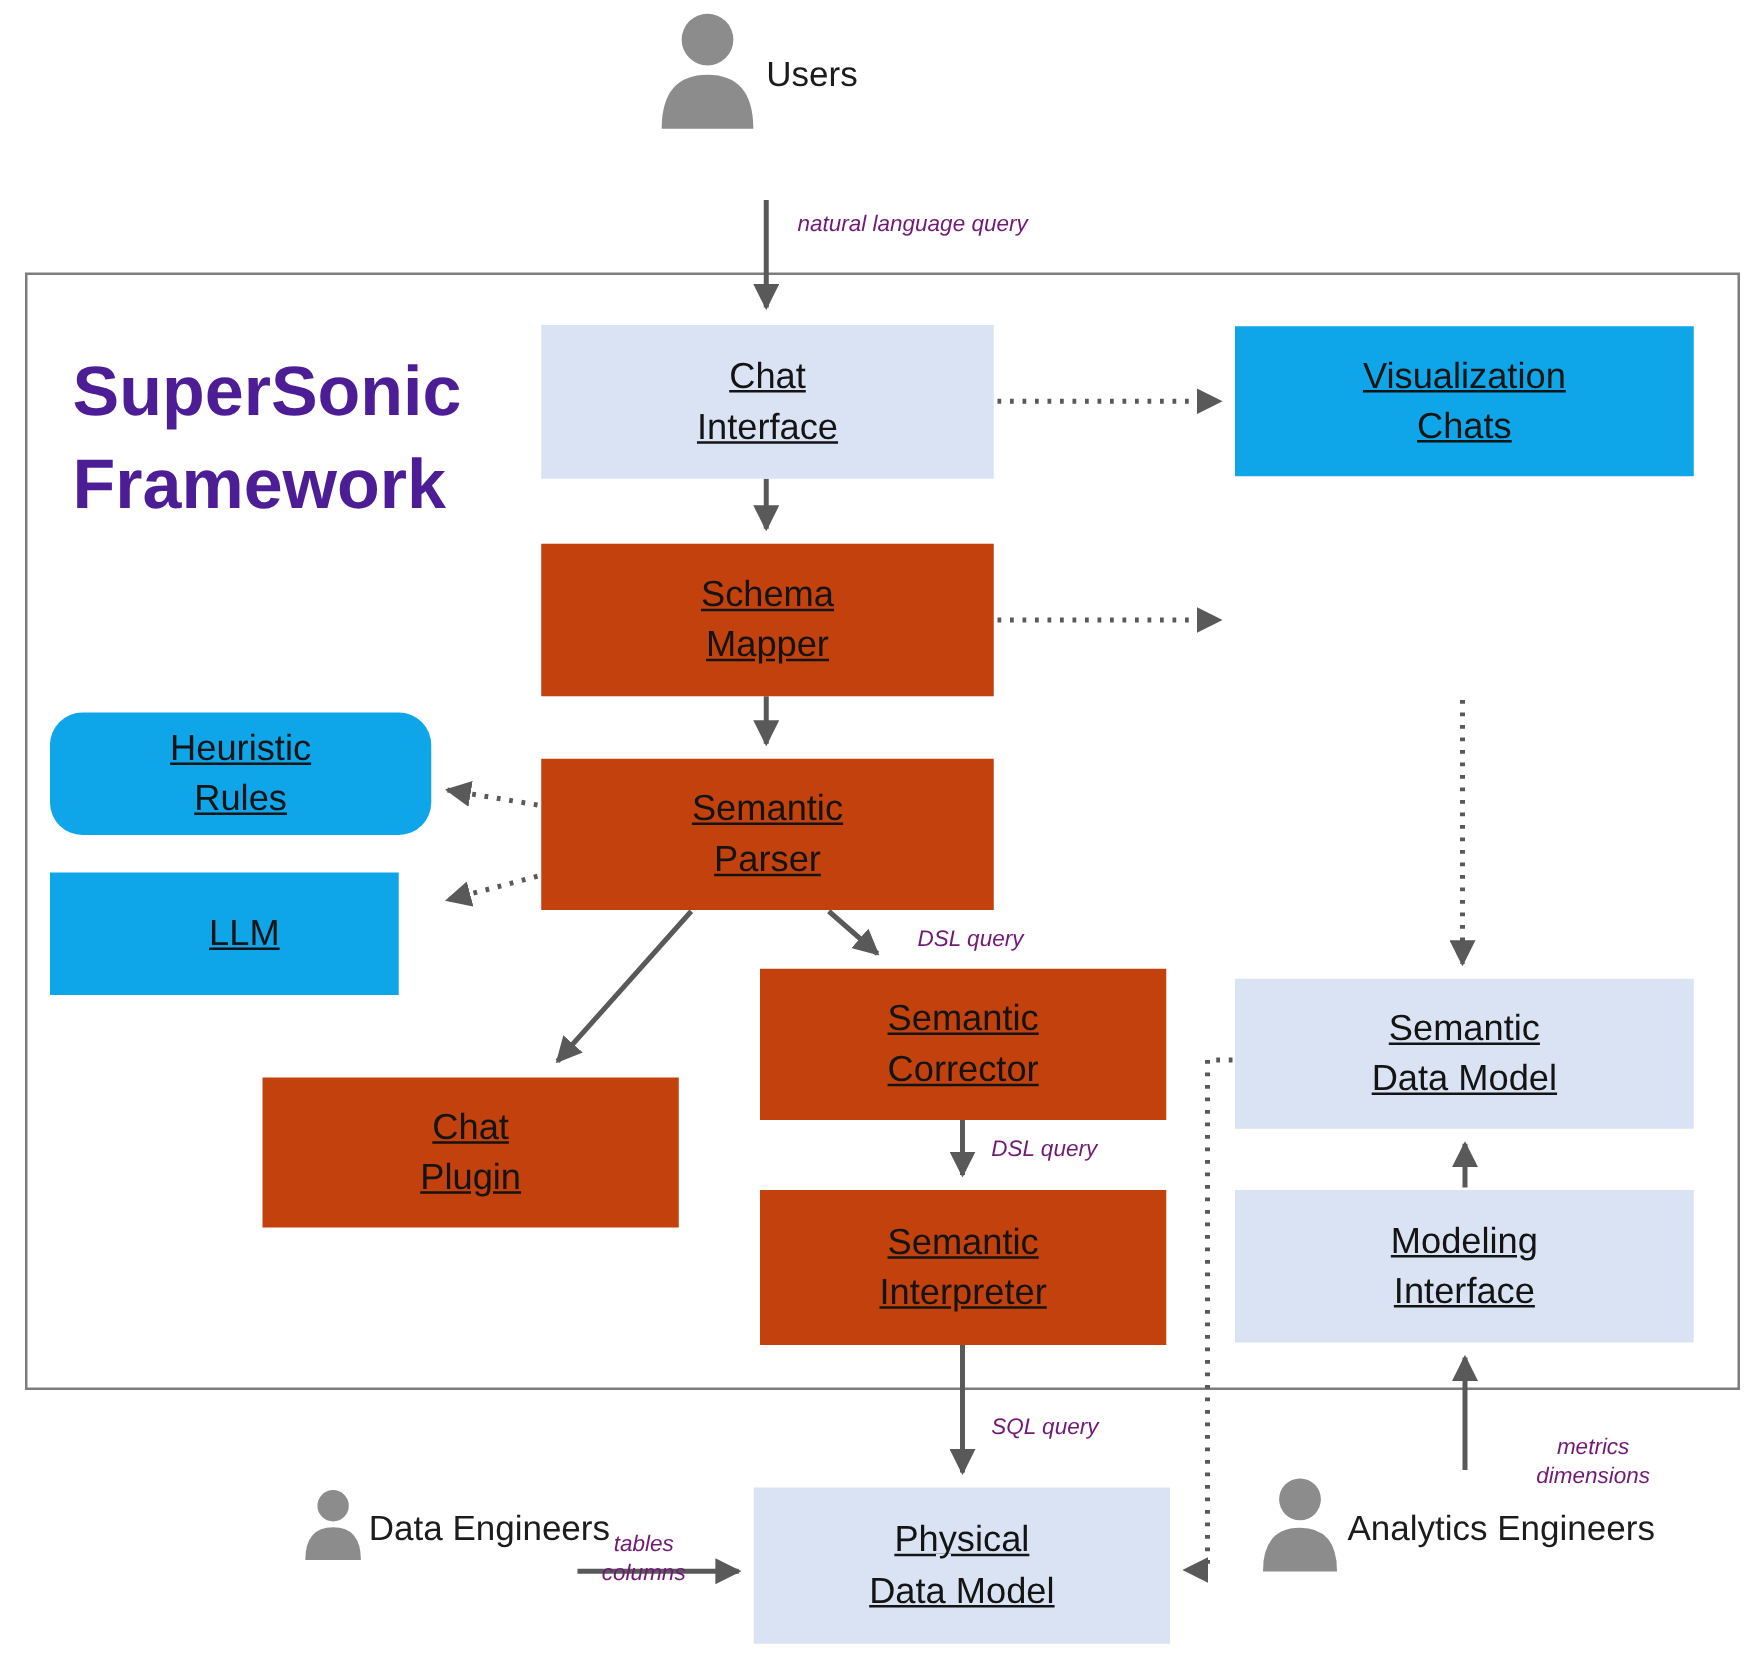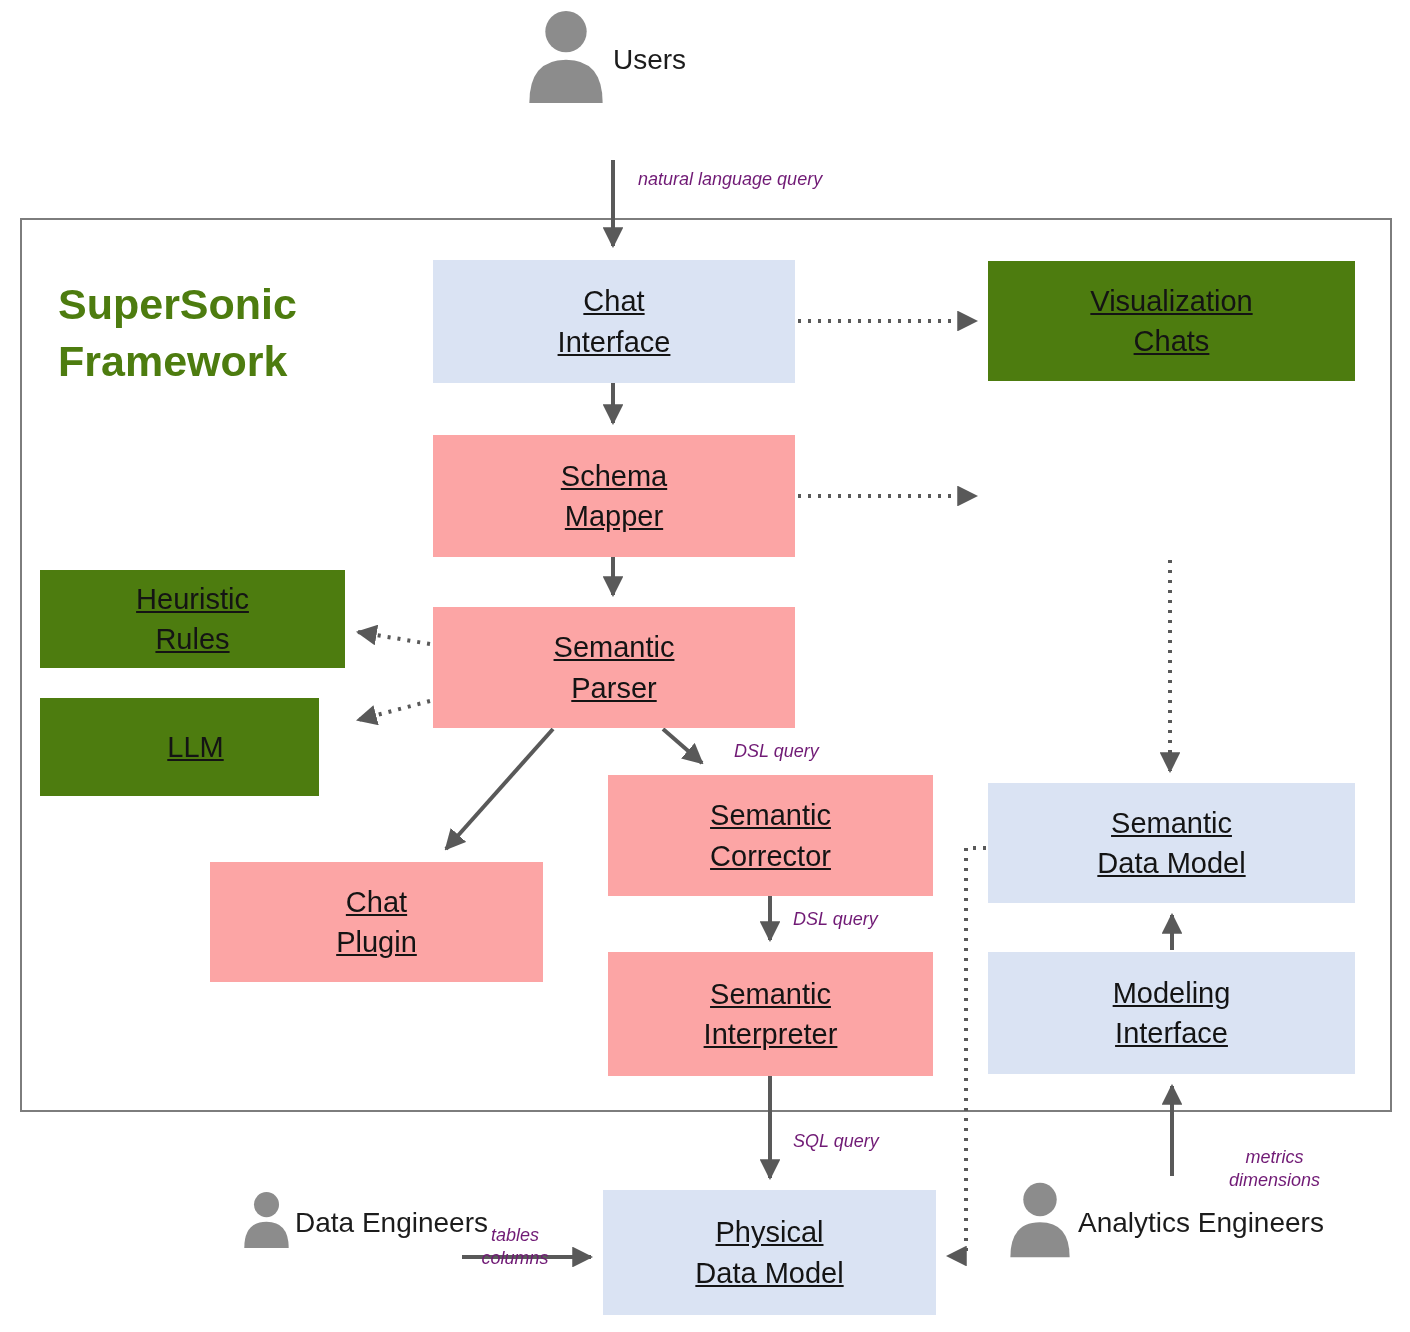--- a/index.html
+++ b/index.html
@@ -1,25 +1,25 @@
 <!DOCTYPE html>
 <html><head>
 <meta charset="utf-8">
 <style>
   * { margin:0; padding:0; box-sizing:border-box; }
   html,body { background:#ffffff; }
   body { font-family:"Liberation Sans", sans-serif; }
   .canvas { position:relative; width:1410px; height:1332px; background:#ffffff; overflow:hidden; }
   .edges { position:absolute; left:0; top:0; width:1410px; height:1332px; z-index:1; }
   .frame { position:absolute; left:20px; top:218px; width:1372px; height:894px; border:2px solid #7d7d7d; z-index:0; }
-  .frame-title { position:absolute; left:58px; top:276px; z-index:2; font-size:43px; font-weight:bold; color:#4d7c0f; line-height:1.32; white-space:pre-line; }
+  .frame-title { position:absolute; left:58px; top:276px; z-index:2; font-size:56px; font-weight:bold; color:#4c1d95; line-height:1.32; white-space:pre-line; }
   .node { position:absolute; z-index:2; display:flex; align-items:center; justify-content:center; text-align:center; font-size:29px; color:#141414; line-height:1.38; white-space:pre-line;text-decoration:underline; }
   .node.blue   { background:#dae3f3; }
-  .node.yellow { background:#fca5a5; }
-  .node.gray   { background:#4d7c0f; }
+  .node.yellow { background:#c2410c; }
+  .node.gray   { background:#0ea5e9; }
   .actor { position:absolute; z-index:2; display:flex; flex-direction:row; align-items:center; }
   .actor-label { font-size:28px; color:#1c1c1c; margin-top:6px; white-space:nowrap; }
   .edge-label { position:absolute; z-index:3; font-size:18px; font-style:italic; color:#701a75; line-height:1.25; white-space:pre-line; }
   .edge-label.center { text-align:center; }
 </style>
 </head>
 <body>
 
 <div class="canvas">
 
@@ -80,21 +80,21 @@
     </svg>
     <div class="actor-label">Analytics Engineers</div>
   </div>
 
   <div class="node blue" style="left:433px;  top:260px;  width:362px; height:123px;">Chat
 Interface</div>
   <div class="node gray" style="left:988px;  top:261px;  width:367px; height:120px;">Visualization
 Chats</div>
   <div class="node yellow" style="left:433px;  top:435px;  width:362px; height:122px;">Schema
 Mapper</div>
-  <div class="node gray" style="left:40px;   top:570px;  width:305px; height:98px;">Heuristic
+  <div class="node gray" style="left:40px;   top:570px;  width:305px; height:98px;border-radius:26px;">Heuristic
 Rules</div>
   <div class="node gray" style="left:40px;   top:698px;  width:279px; height:98px;padding-left:32px;">LLM</div>
   <div class="node yellow" style="left:433px;  top:607px;  width:362px; height:121px;">Semantic
 Parser</div>
   <div class="node yellow" style="left:210px;  top:862px;  width:333px; height:120px;">Chat
 Plugin</div>
   <div class="node yellow" style="left:608px;  top:775px;  width:325px; height:121px;">Semantic
 Corrector</div>
   <div class="node yellow" style="left:608px;  top:952px;  width:325px; height:124px;">Semantic
 Interpreter</div>

